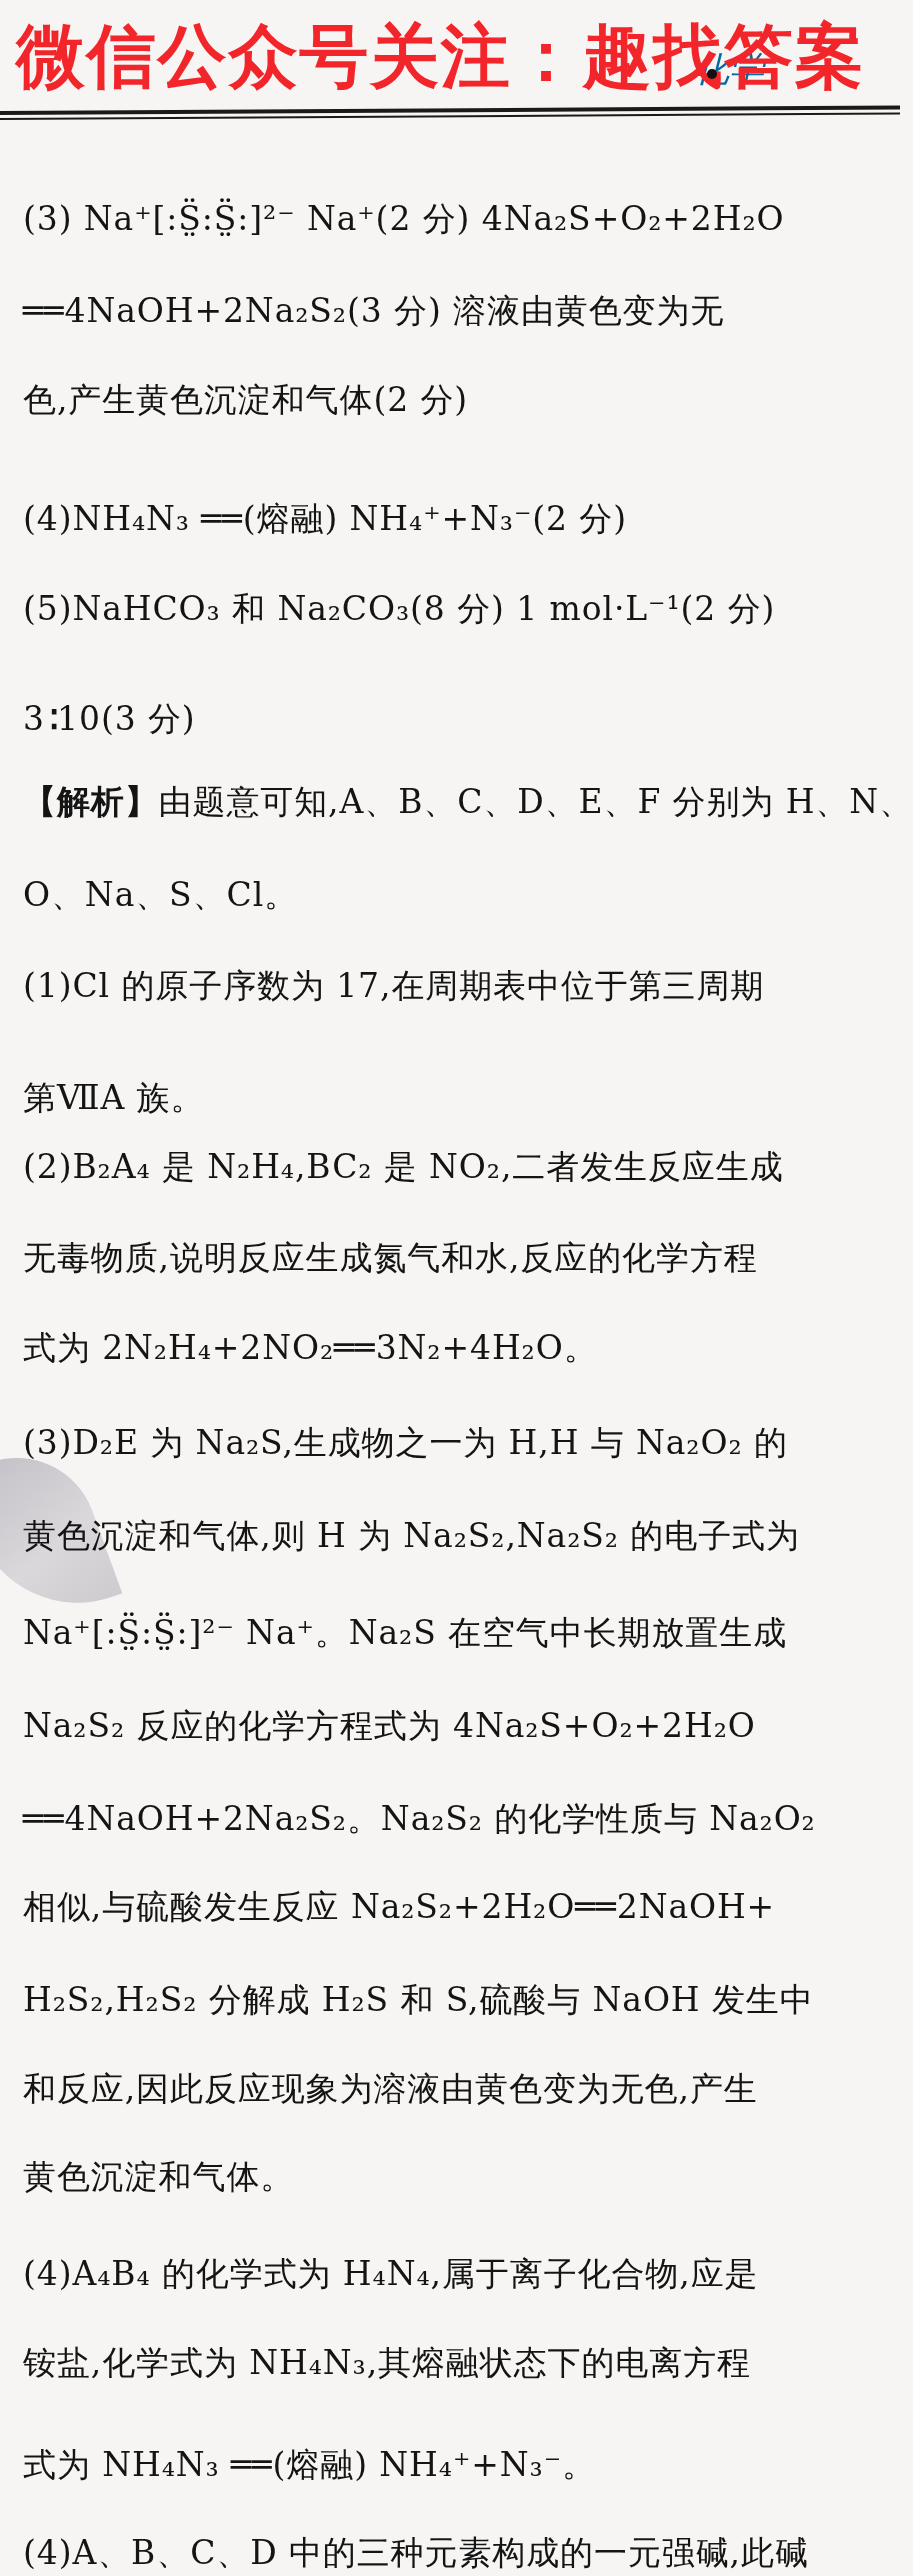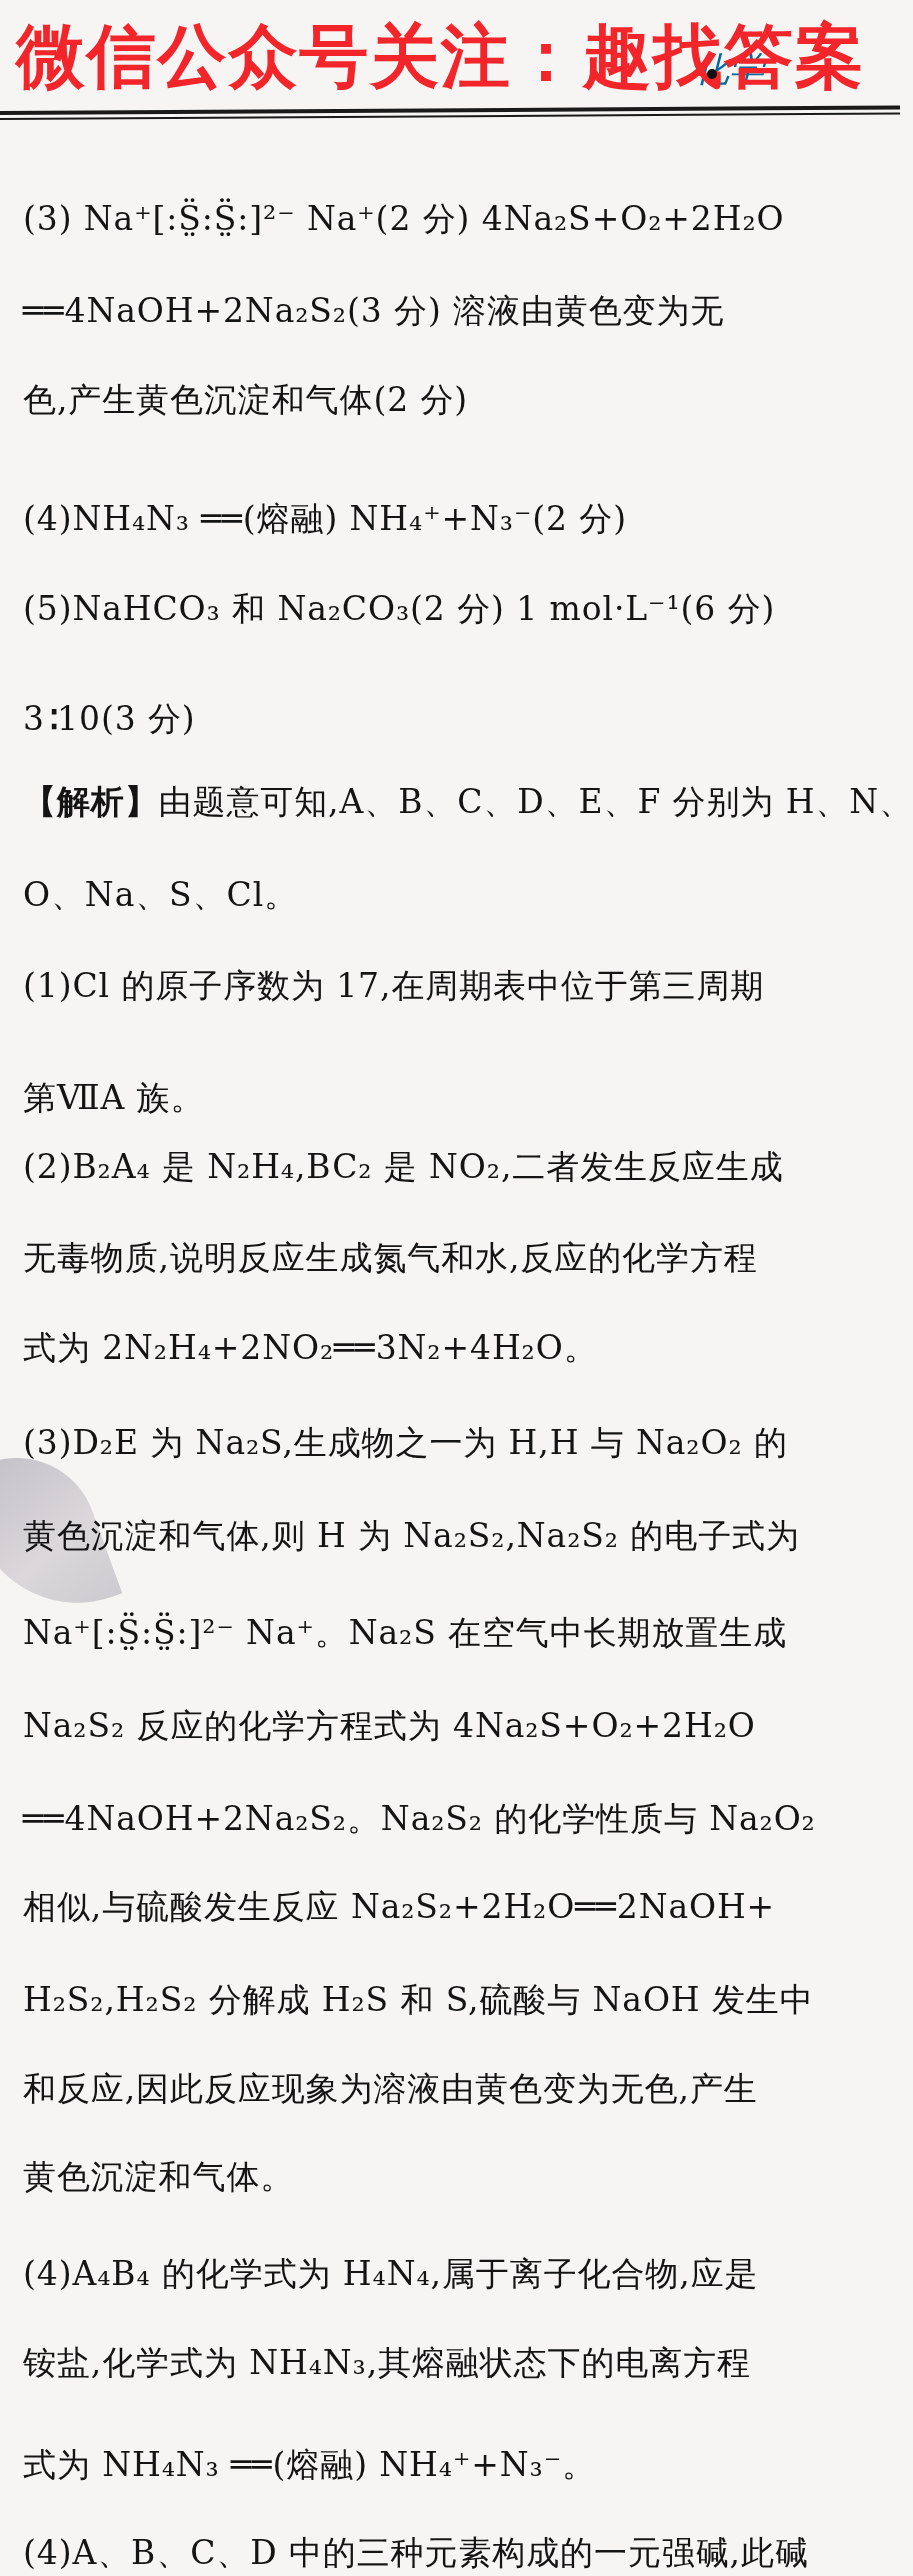--- a/index.html
+++ b/index.html
@@ -44,21 +44,21 @@
 <div class="header-subject">化学</div>
 <div class="rule r1"></div>
 <div class="rule r2"></div>
 <div class="smudge"></div>
 
 <div class="content">
   <div class="line" style="top:173px">(3) Na⁺[:S̤̈:S̤̈:]²⁻ Na⁺(2 分)   4Na₂S+O₂+2H₂O</div>
   <div class="line" style="top:265px">══4NaOH+2Na₂S₂(3 分)   溶液由黄色变为无</div>
   <div class="line" style="top:354px">色,产生黄色沉淀和气体(2 分)</div>
   <div class="line" style="top:473px">(4)NH₄N₃ ══(熔融) NH₄⁺+N₃⁻(2 分)</div>
-  <div class="line" style="top:563px">(5)NaHCO₃ 和 Na₂CO₃(2 分)   1 mol·L⁻¹(6 分)</div>
+  <div class="line" style="top:563px">(5)NaHCO₃ 和 Na₂CO₃(8 分)   1 mol·L⁻¹(2 分)</div>
   <div class="line" style="top:673px">3∶10(3 分)</div>
 
   <div class="line" style="top:756px">
     <span class="cjk" style="font-weight:bold">【解析】</span><span>由题意可知,A、B、C、D、E、F 分别为 H、N、</span>
   </div>
   <div class="line" style="top:849px">O、Na、S、Cl。</div>
   <div class="line" style="top:940px">(1)Cl 的原子序数为 17,在周期表中位于第三周期</div>
   <div class="line" style="top:1052px">第ⅦA 族。</div>
   <div class="line" style="top:1121px">(2)B₂A₄ 是 N₂H₄,BC₂ 是 NO₂,二者发生反应生成</div>
   <div class="line" style="top:1212px">无毒物质,说明反应生成氮气和水,反应的化学方程</div>

